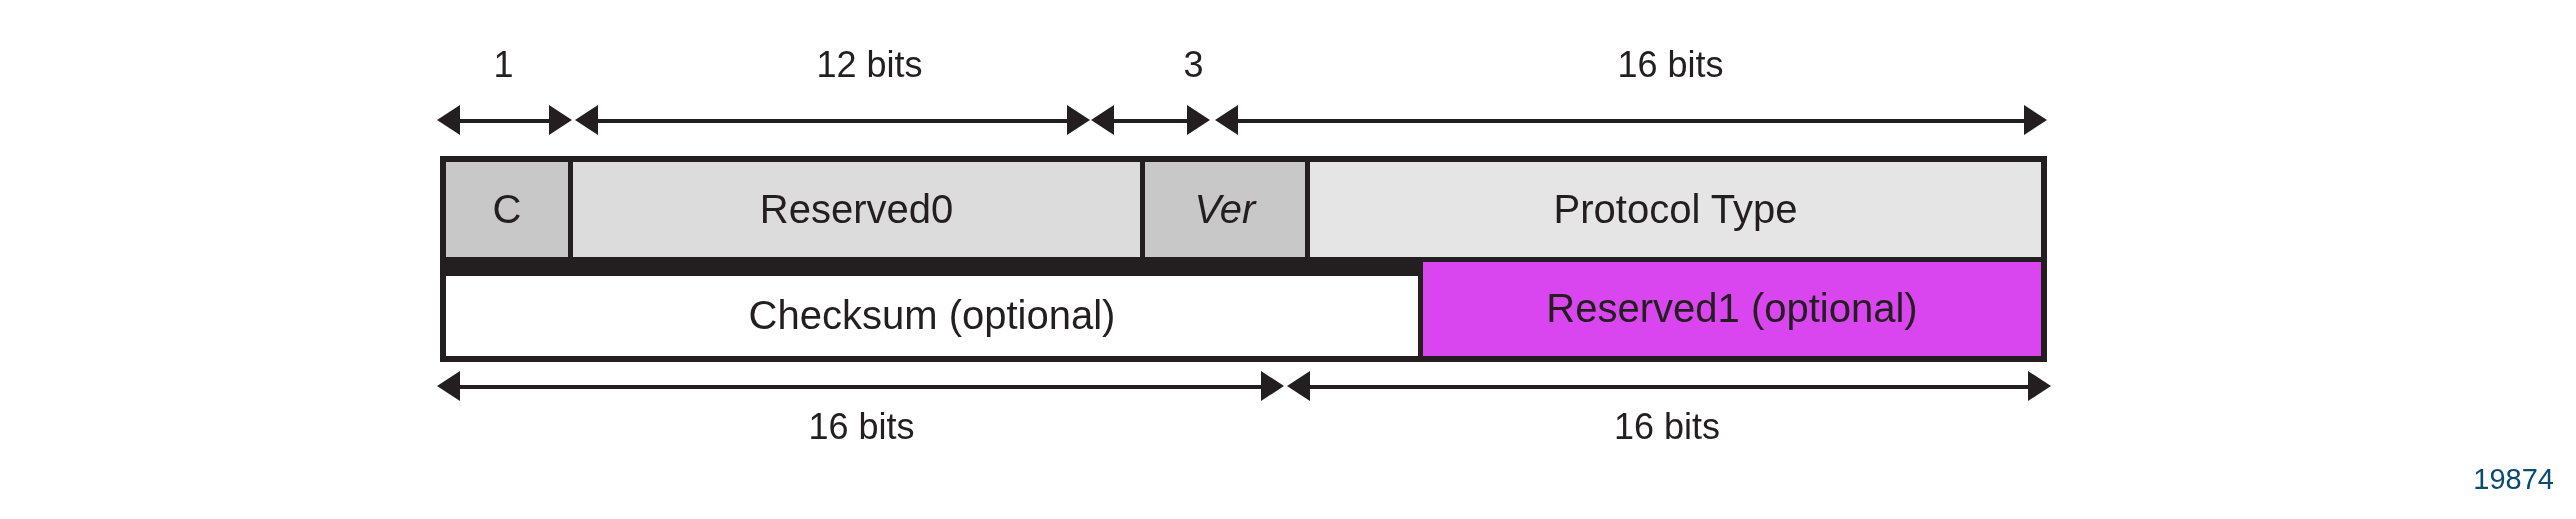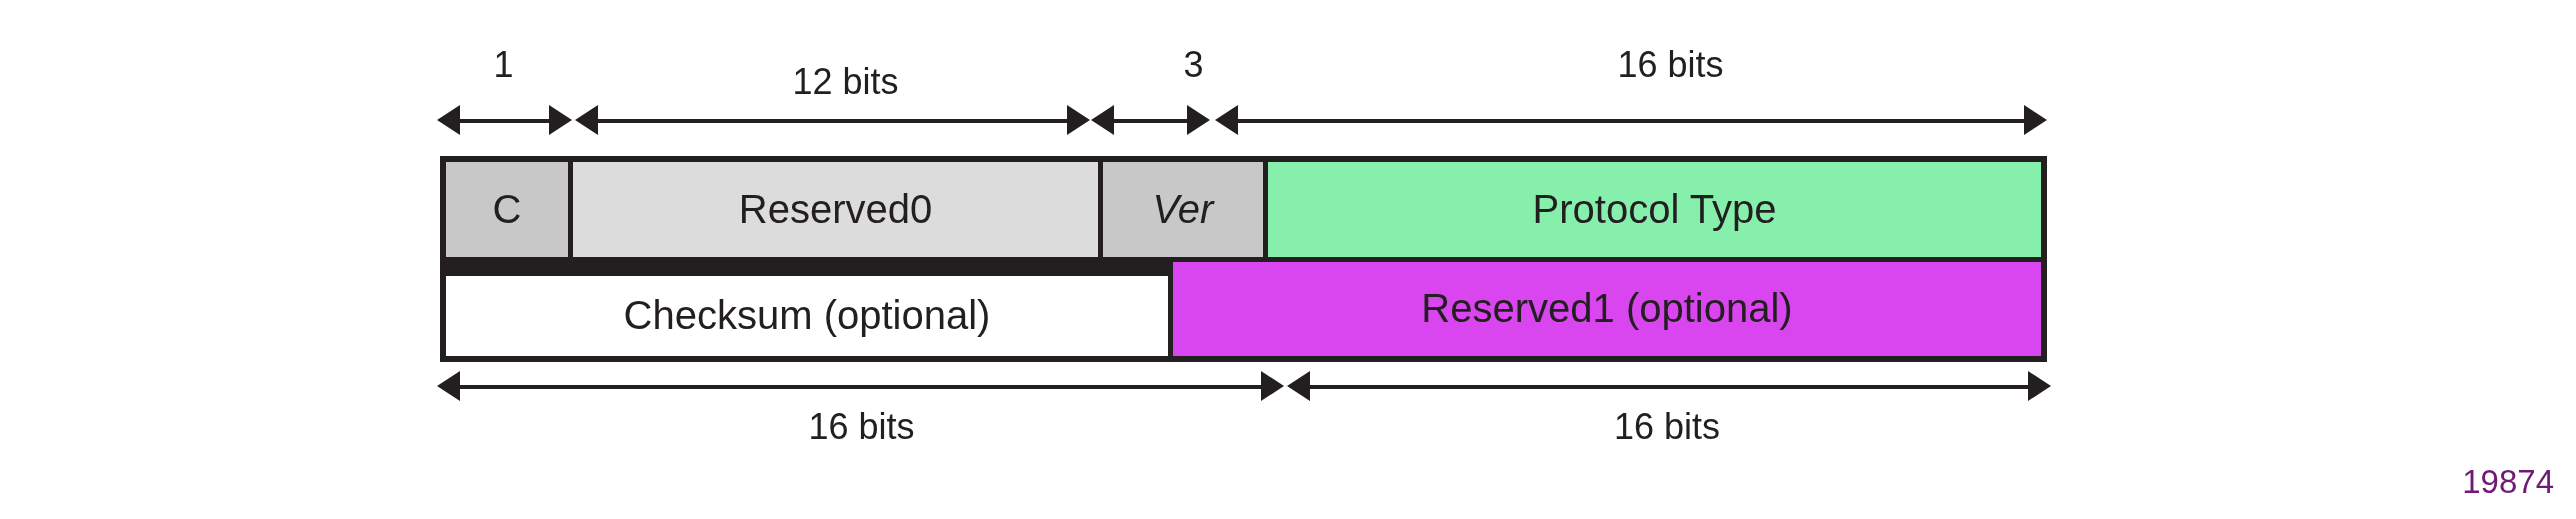--- a/index.html
+++ b/index.html
@@ -87,33 +87,33 @@
     white-space: nowrap;
     overflow: hidden;
   }
   .packet-cell + .packet-cell {
     border-left: 5.4px solid #231f20;
   }
 
   
   #figure-id {
     position: absolute;
-    font-size: 33px;
-    color: #701a75;
+    font-size: 29px;
+    color: #0c4a6e;
     white-space: nowrap;
   }
 </style>
 </head>
 <body>
 
 <div id="diagram-root">
 
   <div class="meas-label" style="left:440px; top:47px; width:127px;">1</div>
 
-  <div class="meas-label" style="left:578px; top:47px; width:535px;margin-top:17px;">12 bits</div>
+  <div class="meas-label" style="left:602px; top:47px; width:535px;">12 bits</div>
 
   <div class="meas-label" style="left:1121px; top:47px; width:145px;">3</div>
 
   <div class="meas-label" style="left:1294px; top:47px; width:753px;">16 bits</div>
 
   <div class="dim-arrow" style="left:437px; top:105px; width:135px;">
     <div class="head left"></div>
     <div class="shaft"></div>
     <div class="head right"></div>
   </div>
@@ -133,27 +133,27 @@
   <div class="dim-arrow" style="left:1215px; top:105px; width:832px;">
     <div class="head left"></div>
     <div class="shaft"></div>
     <div class="head right"></div>
   </div>
 
   <div id="packet-table" style="left:440px; top:156px; width:1607px; height:206px;">
 
     <div class="packet-row row-top">
       <div class="packet-cell" style="width:122px; background:#c8c8c8;">C</div>
-      <div class="packet-cell" style="width:530px; background:#dcdcdc;">Reserved0</div>
+      <div class="packet-cell" style="width:572px; background:#dcdcdc;">Reserved0</div>
       <div class="packet-cell" style="width:165px; background:#c8c8c8;font-style:italic;">Ver</div>
-      <div class="packet-cell" style="flex:1; background:#86efac;">Protocol Type</div>
+      <div class="packet-cell" style="flex:1; background:#e5e5e5;">Protocol Type</div>
     </div>
 
     <div class="packet-row row-bottom">
-      <div class="packet-cell" style="width:722px; background:#ffffff;margin-top:14px;">Checksum (optional)</div>
+      <div class="packet-cell" style="width:972px; background:#ffffff;margin-top:14px;">Checksum (optional)</div>
       <div class="packet-cell" style="flex:1; background:#d946ef;">Reserved1 (optional)</div>
     </div>
   </div>
 
   <div class="dim-arrow" style="left:437px; top:371px; width:847px;">
     <div class="head left"></div>
     <div class="shaft"></div>
     <div class="head right"></div>
   </div>
 

